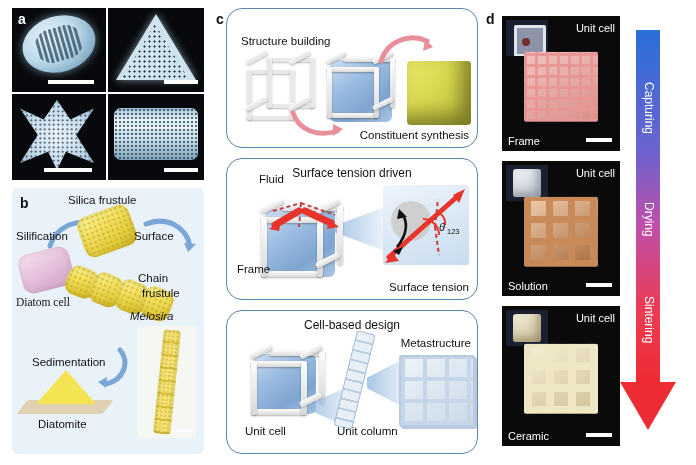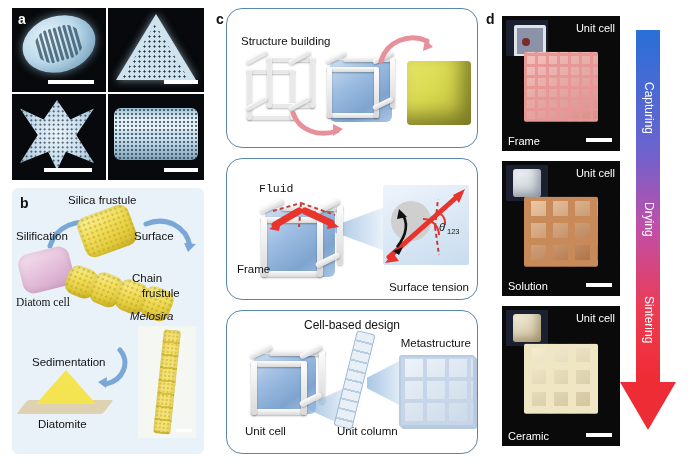--- a/index.html
+++ b/index.html
@@ -179,21 +179,21 @@
     <div class="frustule-cyl" style="left:26px;top:17px;width:30px;height:32px;">
         <div class="frustule-tex"></div>
       </div>
     <div class="frustule-cyl" style="left:52px;top:14px;width:30px;height:32px;">
         <div class="frustule-tex"></div>
       </div>
     <div class="frustule-cyl" style="left:78px;top:11px;width:30px;height:32px;">
         <div class="frustule-tex"></div>
       </div>
   </div>
-  <div class="b-label" style="left:120px;top:84px;">Chain</div>
+  <div class="b-label" style="left:126px;top:84px;">Chain</div>
   <div class="b-label" style="left:130px;top:99px;">frustule</div>
 
   <div class="b-label" style="left:118px;top:122px;font-style:italic;">Melosira</div>
   <div class="melosira-photo" style="left:126px;top:138px;width:58px;height:112px;">
     <div class="mel-chain">
         <div class="mel-tex"></div>
       </div>
     <div class="scalebar" style="right:4px;bottom:6px;width:16px;height:3px;"></div>
   </div>
 
@@ -246,24 +246,26 @@
 
     <svg class="pink-arrow" style="left:62px;top:100px;" width="56" height="32" viewBox="0 0 56 32">
       <path d="M4 4 C10 22 30 28 48 22" stroke="#e8909a" stroke-width="5" fill="none" stroke-linecap="round"></path>
       <path d="M54 20 L44 27 L44 15 Z" fill="#e8909a"></path>
     </svg>
     <svg class="pink-arrow" style="left:150px;top:22px;" width="58" height="34" viewBox="0 0 58 34">
       <path d="M4 30 C10 10 32 2 50 10" stroke="#e8909a" stroke-width="5" fill="none" stroke-linecap="round"></path>
       <path d="M56 16 L46 20 L48 8 Z" fill="#e8909a"></path>
     </svg>
 
+    <div class="c-label" style="right:8px;bottom:6px;">Constituent synthesis</div>
   </div>
 
   <div class="cbox" style="top:152px;height:140px;">
-    <div class="c-label" style="left:32px;top:23px;font-family:Liberation Mono, monospace;">Fluid</div>
+    <div class="c-title" style="top:7px;">Surface tension driven</div>
+    <div class="c-label" style="left:32px;top:14px;">Fluid</div>
 
     <div class="cone" style="left:108px;top:48px;width:50px;height:44px;clip-path:polygon(0 42%,100% 0,100% 100%,0 58%);"></div>
 
     <div class="glass-cube" style="left:32px;top:42px;width:86px;height:86px;">
       <div class="gc-body" style="left:6px;top:8px;width:70px;height:68px;"></div>
       <div class="gc-frame" style="left:2px;top:16px;width:62px;height:6px;"></div>
       <div class="gc-frame" style="left:2px;top:70px;width:62px;height:6px;"></div>
       <div class="gc-frame" style="left:2px;top:16px;width:6px;height:60px;"></div>
       <div class="gc-frame" style="left:58px;top:16px;width:6px;height:60px;"></div>
       <div class="gc-frame" style="left:22px;top:4px;width:62px;height:6px;"></div>

